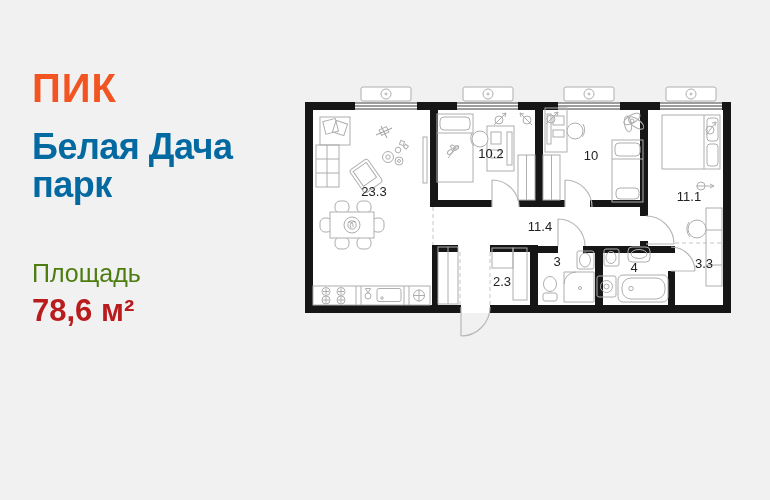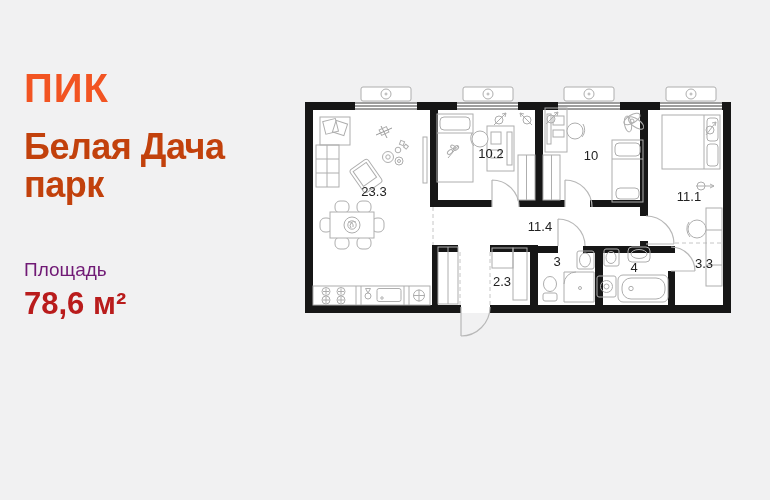--- a/index.html
+++ b/index.html
@@ -1,24 +1,24 @@
 <!DOCTYPE html>
 <html><head>
 <meta charset="utf-8">
 <style>
   html,body{margin:0;padding:0;}
   body{
     width:770px;height:500px;overflow:hidden;position:relative;
     background:#f1f1f2;
     font-family:"Liberation Sans",sans-serif;
   }
-  .left-panel{position:absolute;left:24px;top:68px;width:232px;}
+  .left-panel{position:absolute;left:32px;top:68px;width:232px;}
   .logo{font-size:40px;font-weight:700;letter-spacing:1px;color:#F25422;line-height:1;}
-  .title{margin-top:20px;font-size:36px;font-weight:700;color:#c2410c;line-height:1.05;letter-spacing:-0.5px;}
-  .area-label{margin-top:56px;font-size:19px;color:#701a75;line-height:1.1;}
+  .title{margin-top:20px;font-size:36px;font-weight:700;color:#0369a1;line-height:1.05;letter-spacing:-0.5px;}
+  .area-label{margin-top:56px;font-size:25px;color:#4d7c0f;line-height:1.1;}
   .area-value{margin-top:7px;font-size:31px;font-weight:700;color:#b91c1c;line-height:1.1;}
   .plan-wrap{position:absolute;left:293px;top:80px;width:452px;height:270px;}
   svg text{font-family:"Liberation Sans",sans-serif;font-size:13px;fill:#222;text-anchor:middle;}
   .furn{stroke:#aeaeae;fill:none;stroke-width:1;}
   .furnw{stroke:#aeaeae;fill:#fff;stroke-width:1;}
   .door{stroke:#b8b8b8;fill:none;stroke-width:1.2;}
   .dash{stroke:#c6c6c6;fill:none;stroke-width:1;stroke-dasharray:4 3;}
   .win{stroke:#3c3c3c;fill:none;stroke-width:1;}
 </style>
 </head>

